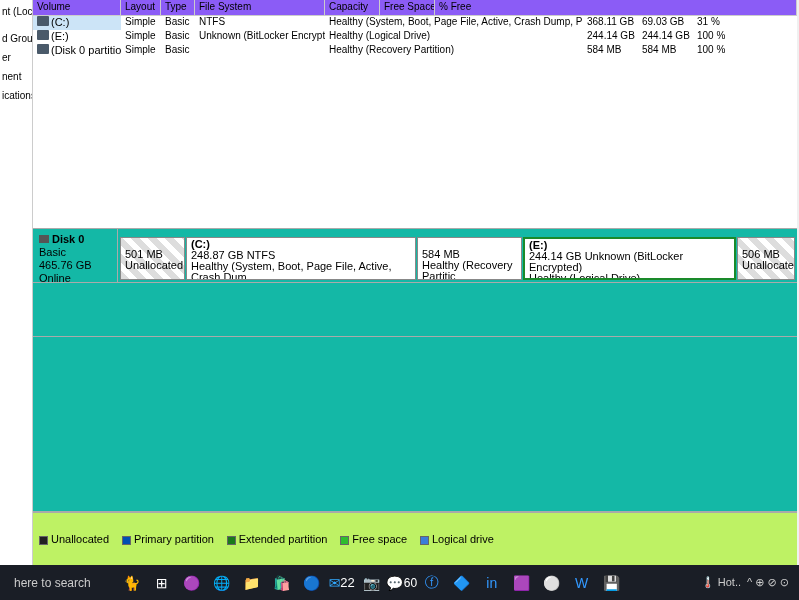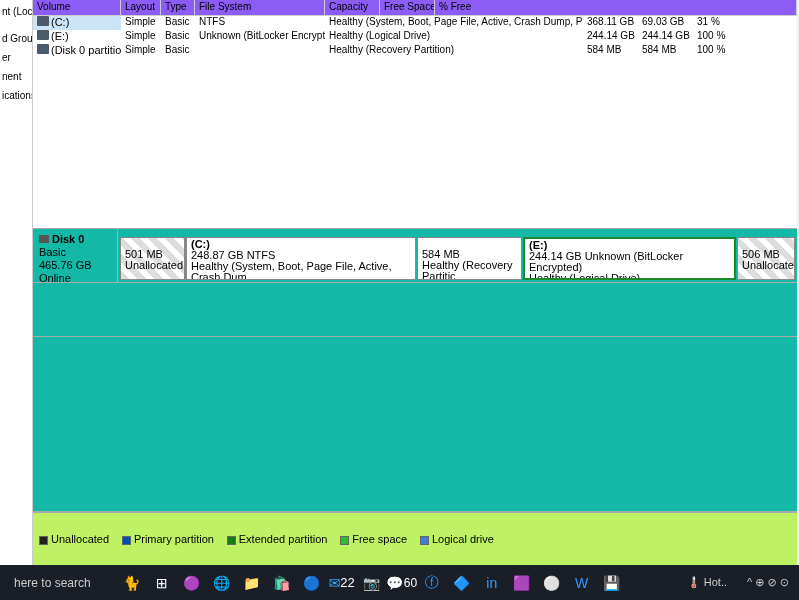--- a/index.html
+++ b/index.html
@@ -26,21 +26,21 @@
 .part .pbar { position: absolute; top: -7px; left: -1px; right: -1px; height: 6px; }
 .pbar.blue { background: #0050b3; }
 .legend { border-top: 1px solid #aaa; padding: 20px 6px; background: #bef264; font-size: 10px; }
 .legend-item { display: inline-block; margin-right: 10px; }
 .lsq { display: inline-block; width: 9px; height: 9px; margin-right: 3px; vertical-align: middle; border: 1px solid #666; }
 .taskbar { position: absolute; bottom: 0; left: 0; right: 0; height: 35px; background: #1a1e26; display: flex; align-items: center; padding: 0 4px; }
 .search-box { color: #ccc; font-size: 12px; padding: 0 10px; }
 .tb-icons { display: flex; gap: 8px; margin-left: 20px; }
 .tb-icon { width: 22px; height: 22px; border-radius: 3px; display: flex; align-items: center; justify-content: center; font-size: 14px; }
 .tb-spacer { flex: 1; }
-.tb-right { color: #ccc; font-size: 10px; display: flex; align-items: flex-end; gap: 20px; padding-right: 6px; }
+.tb-right { color: #ccc; font-size: 10px; display: flex; align-items: flex-end; gap: 6px; padding-right: 6px; }
 .disk-icon { width: 10px; height: 8px; background: #555; display: inline-block; margin-right: 3px; }
 </style>
 </head>
 <body>
 
 <div class="desktop">
 
   <div class="sidebar">
     <div class="sidebar-item">nt (Local)</div>
     <div class="sidebar-item"></div>

